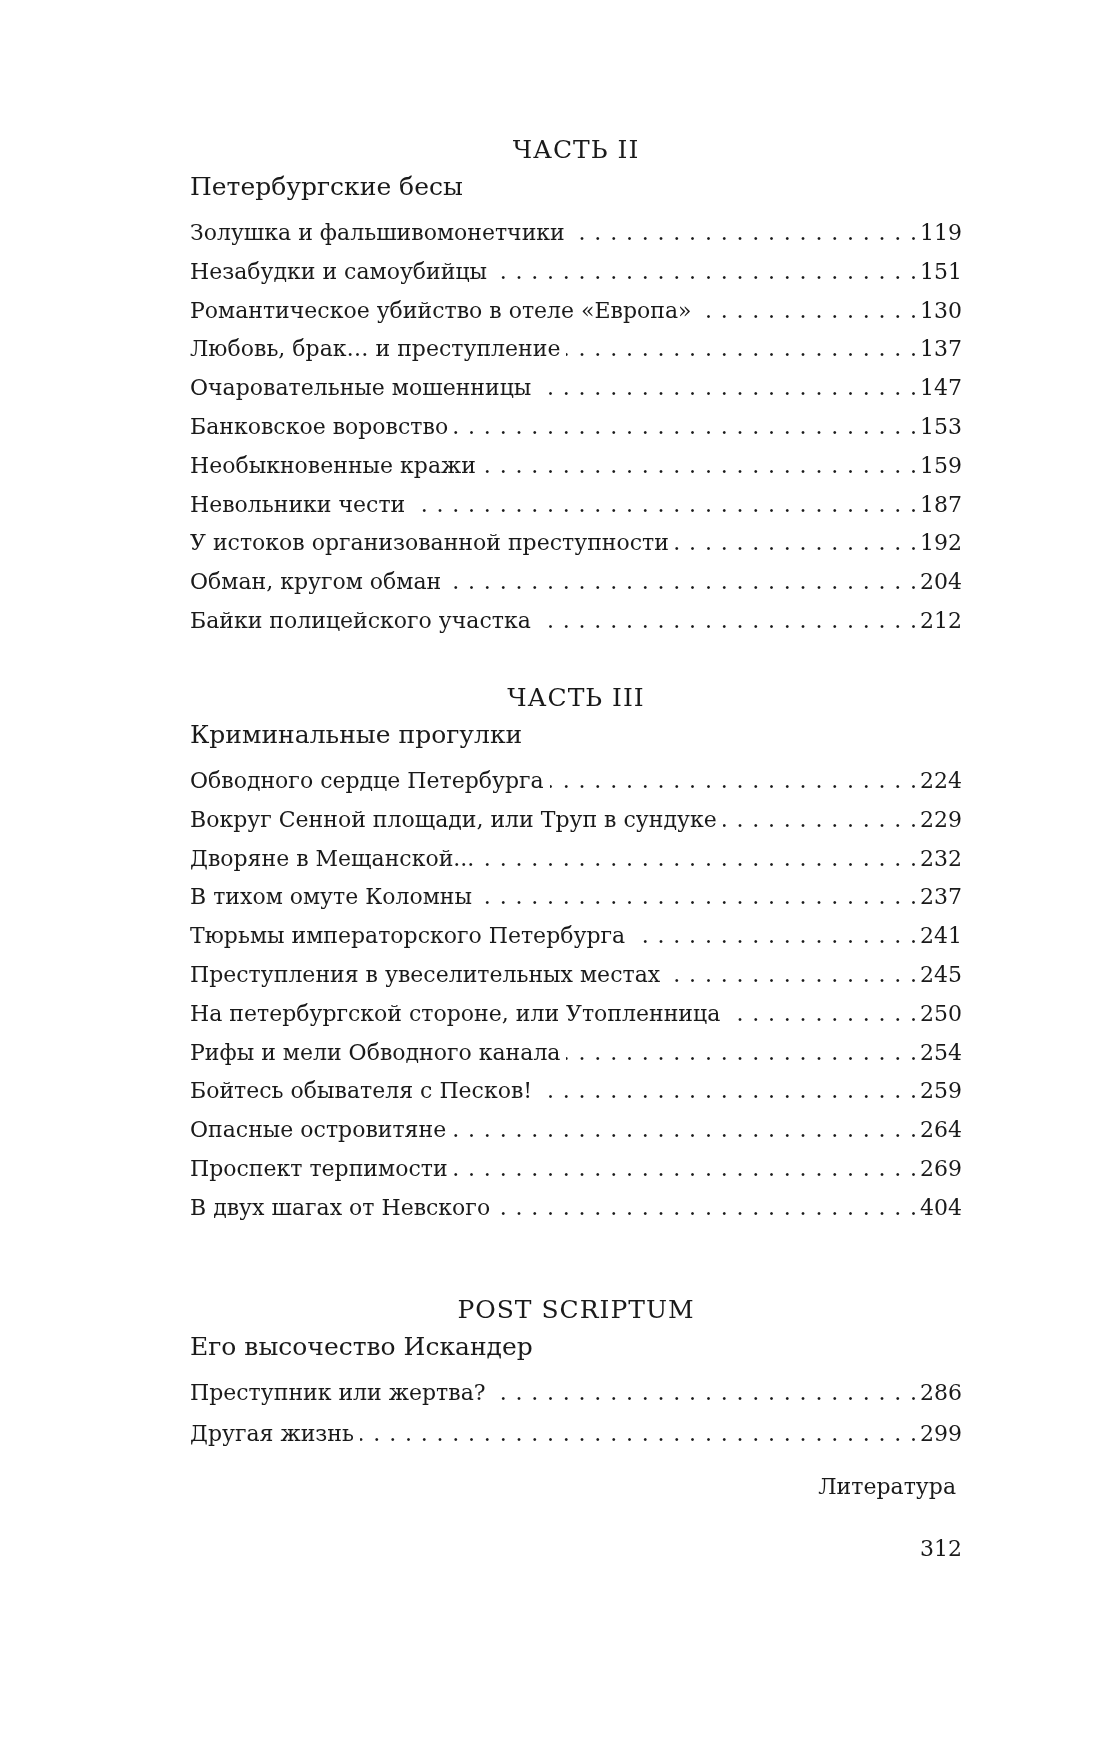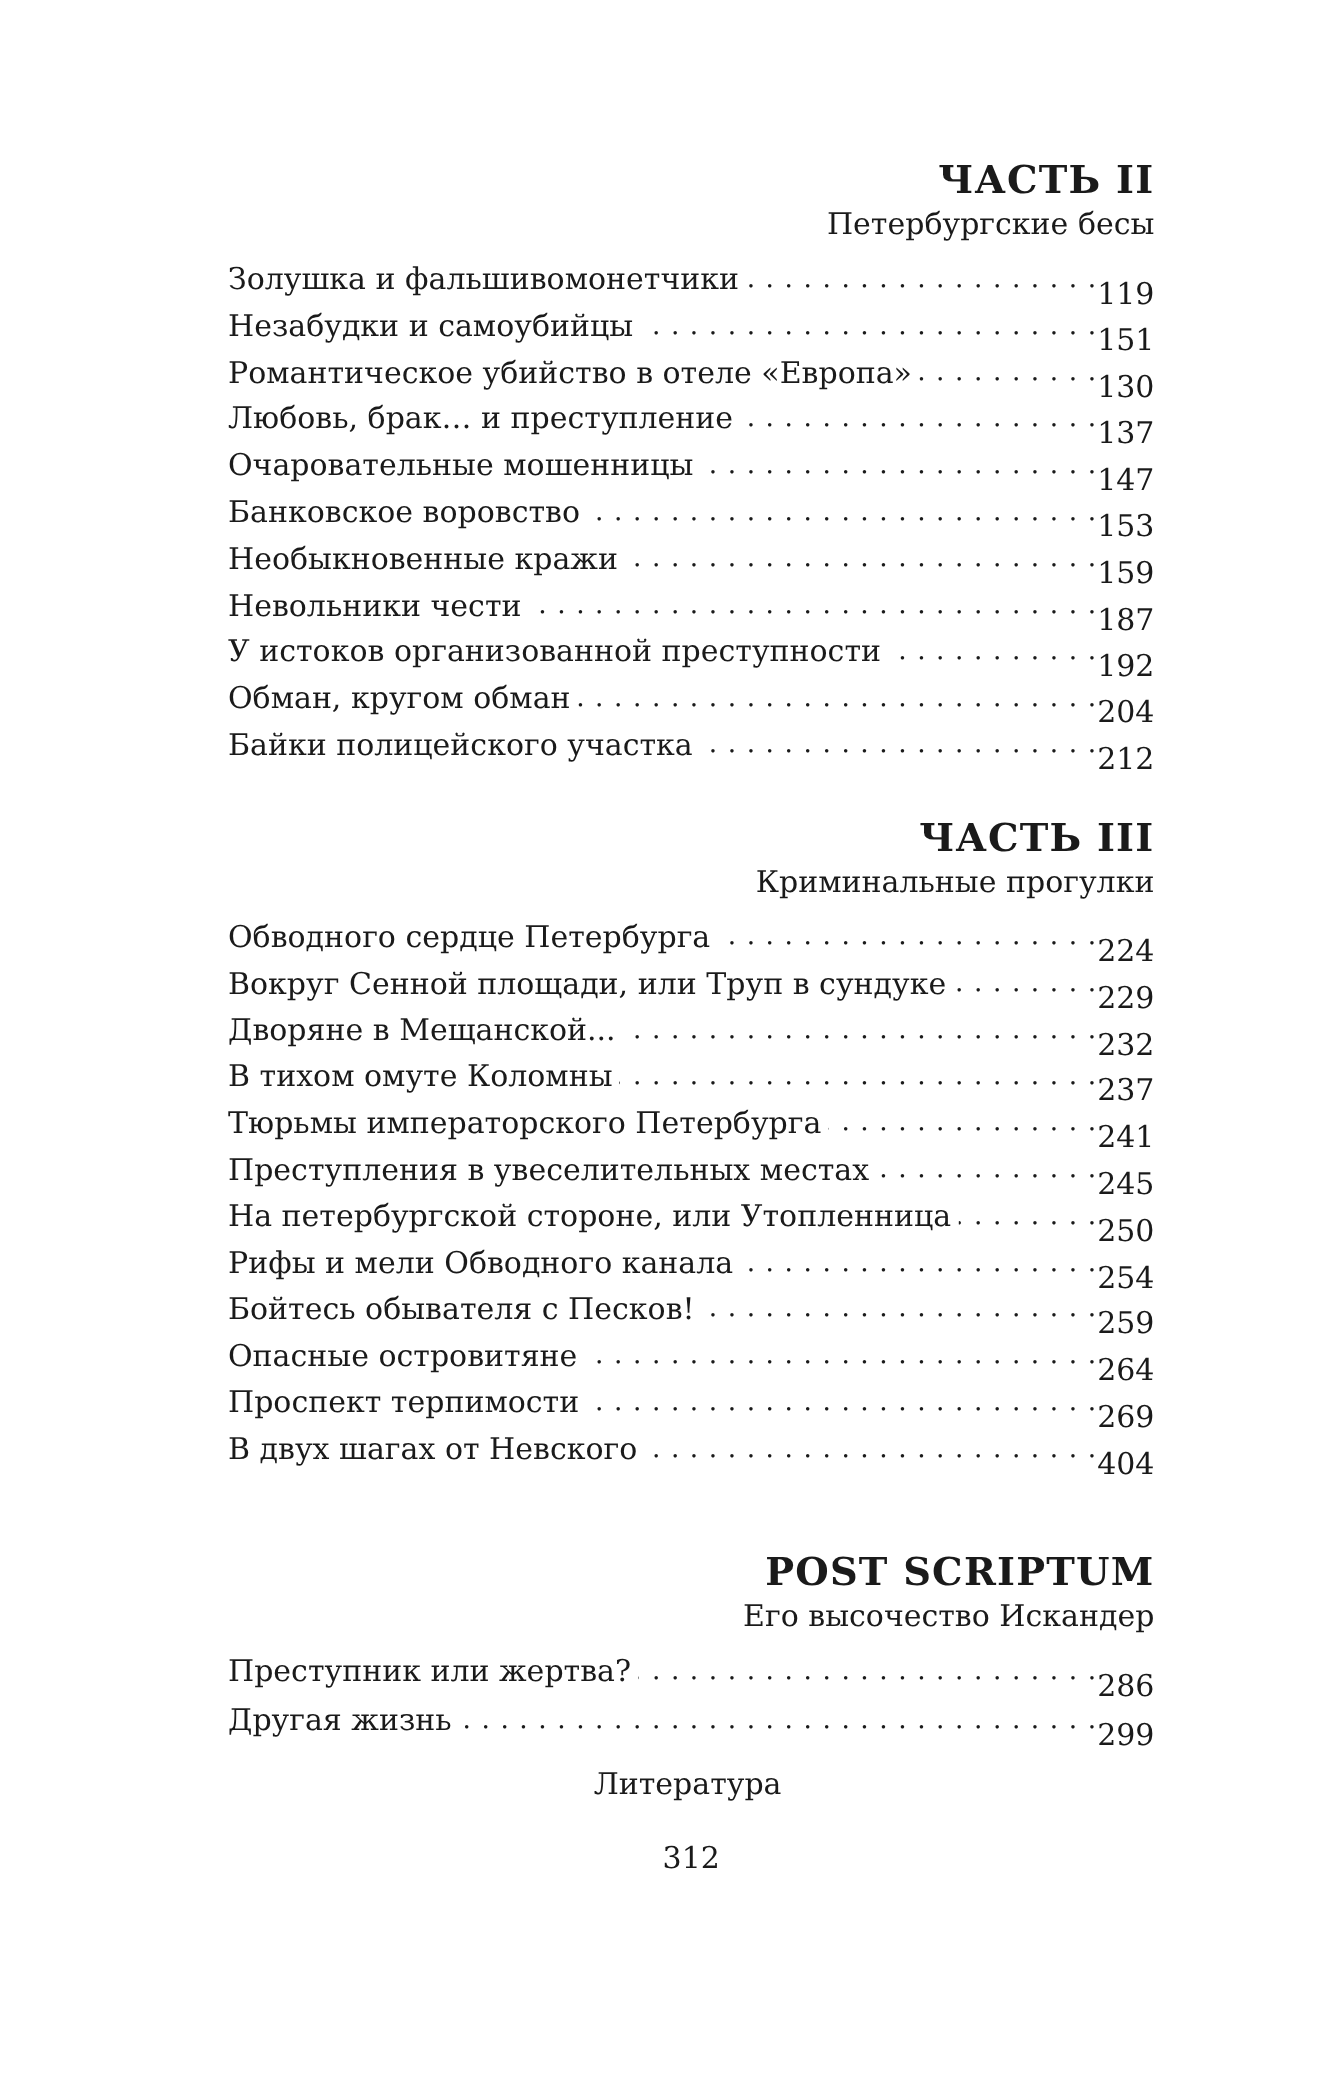--- a/index.html
+++ b/index.html
@@ -20,44 +20,43 @@
     left: 190px;
     top: 0;
     width: 772px;
   }
   .section {
     position: absolute;
     left: 0;
     width: 772px;
   }
   .part-title {
-    text-align: right;
-    font-size: 32px;
+    text-align: center;
+    font-size: 25px;
     letter-spacing: 1px;
     height: 36px;
     line-height: 36px;
     white-space: nowrap;
-    font-weight: bold;
   }
   .part-subtitle {
-    text-align: right;
+    text-align: left;
     font-size: 25px;
     height: 38px;
     line-height: 38px;
     white-space: nowrap;
   }
   .entries {
     margin-top: 8px;
   }
   .entry {
     display: flex;
-    align-items: center;
+    align-items: flex-end;
     height: 38.8px;
     line-height: 38.8px;
-    font-size: 25px;
+    font-size: 22px;
     white-space: nowrap;
     cursor: pointer;
   }
   .entry .title {
     flex: 0 0 auto;
     padding-right: 6px;
   }
   .entry .leader {
     flex: 1 1 auto;
     overflow: hidden;

